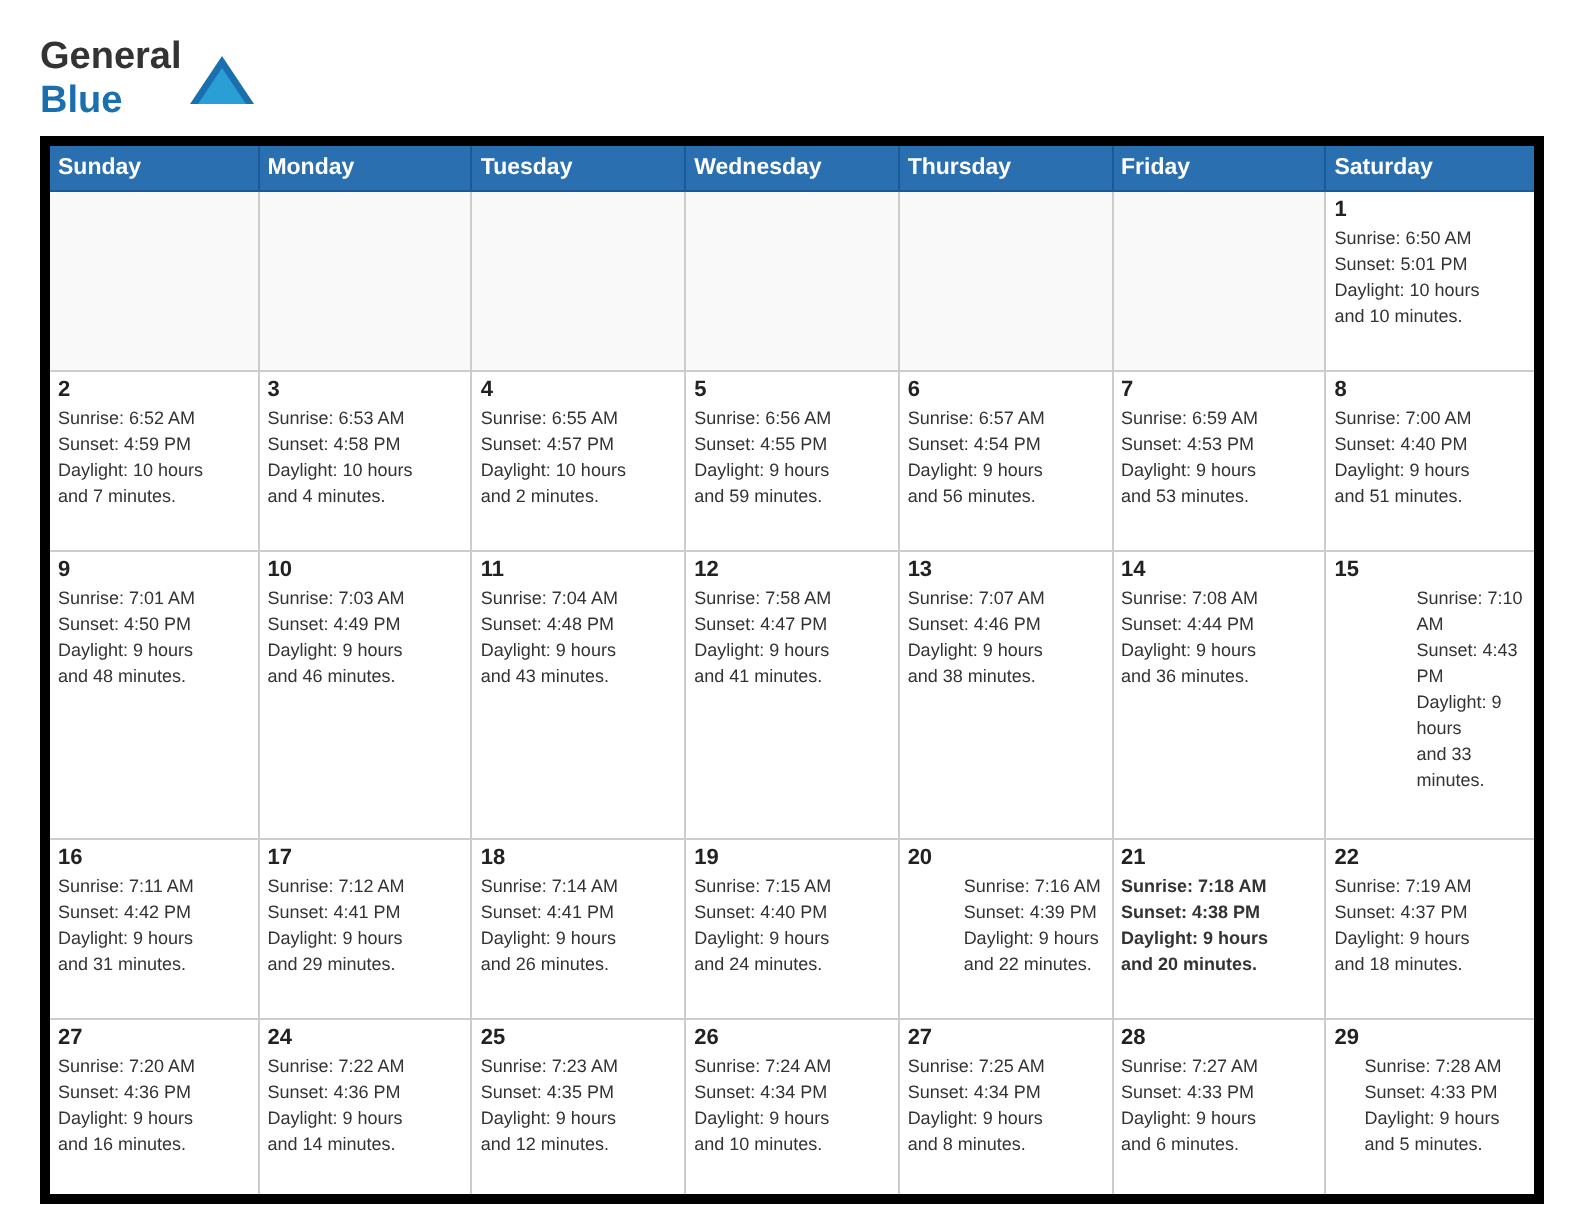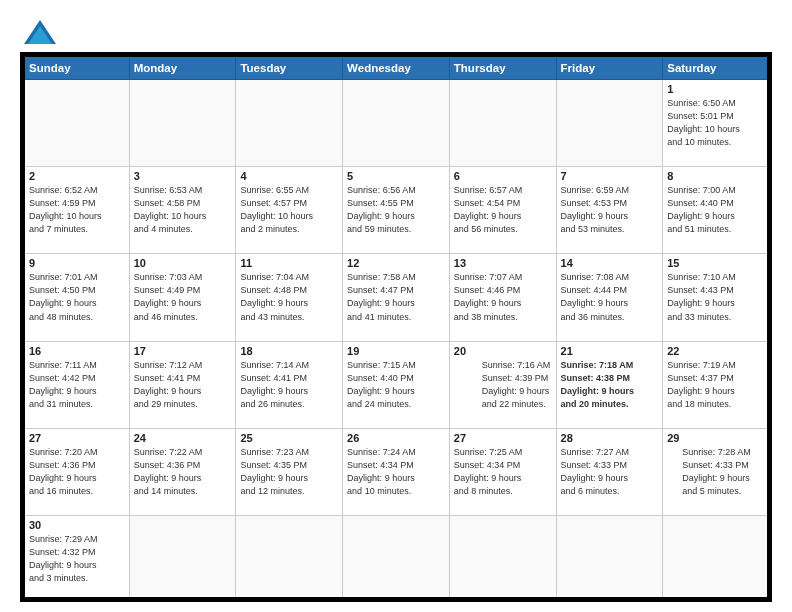--- a/index.html
+++ b/index.html
@@ -90,20 +90,24 @@
     .last-row td {
       height: 70px;
     }
   </style>
 </head>
 <body>
 
 <div class="page">
   <div class="header">
     <div class="logo">
+      <div style="line-height:1.15">
+        <span style="font-size:19px;font-weight:bold;color:#333;">General</span><br>
+        <span style="font-size:19px;font-weight:bold;color:#1a6faf;">Blue</span>
+      </div>
       <svg class="logo-icon" viewBox="0 0 36 28" width="36" height="28">
         <polygon points="18,2 34,26 2,26" fill="#1a6faf"></polygon>
         <polygon points="18,8 30,26 6,26" fill="#2a9fd6"></polygon>
       </svg>
     </div>
     <div class="title-block">
       <div class="month-title"></div>
       <div class="subtitle"></div>
     </div>
   </div>
@@ -225,21 +229,21 @@
           </td>
           <td>
             <span class="day-num">14</span>
             <div class="day-info" style="white-space: pre-line;">Sunrise: 7:08 AM
 Sunset: 4:44 PM
 Daylight: 9 hours
 and 36 minutes.</div>
           </td>
           <td>
             <span class="day-num">15</span>
-            <div class="day-info" style="white-space: pre-line;">Sunrise: 7:10 AM
+            <div class="day-info" style="white-space: pre-line; margin-left: 41px;">Sunrise: 7:10 AM
 Sunset: 4:43 PM
 Daylight: 9 hours
 and 33 minutes.</div>
           </td>
         </tr>
         <tr>
           <td>
             <span class="day-num">16</span>
             <div class="day-info" style="white-space: pre-line;">Sunrise: 7:11 AM
 Sunset: 4:42 PM
@@ -332,31 +336,16 @@
 Daylight: 9 hours
 and 6 minutes.</div>
           </td>
           <td>
             <span class="day-num">29</span>
             <div class="day-info" style="white-space: pre-line; margin-left: 15px;">Sunrise: 7:28 AM
 Sunset: 4:33 PM
 Daylight: 9 hours
 and 5 minutes.</div>
           </td>
-        </tr>
-        <tr class="last-row">
-          <td>
-            <span class="day-num">30</span>
-            <div class="day-info" style="white-space: pre-line;">Sunrise: 7:29 AM
-Sunset: 4:32 PM
-Daylight: 9 hours
-and 3 minutes.</div>
-          </td>
-          <td class="empty"></td>
-          <td class="empty"></td>
-          <td class="empty"></td>
-          <td class="empty"></td>
-          <td class="empty"></td>
-          <td class="empty"></td>
         </tr>
       </tbody>
   </table>
 </div>
 
 </body></html>

